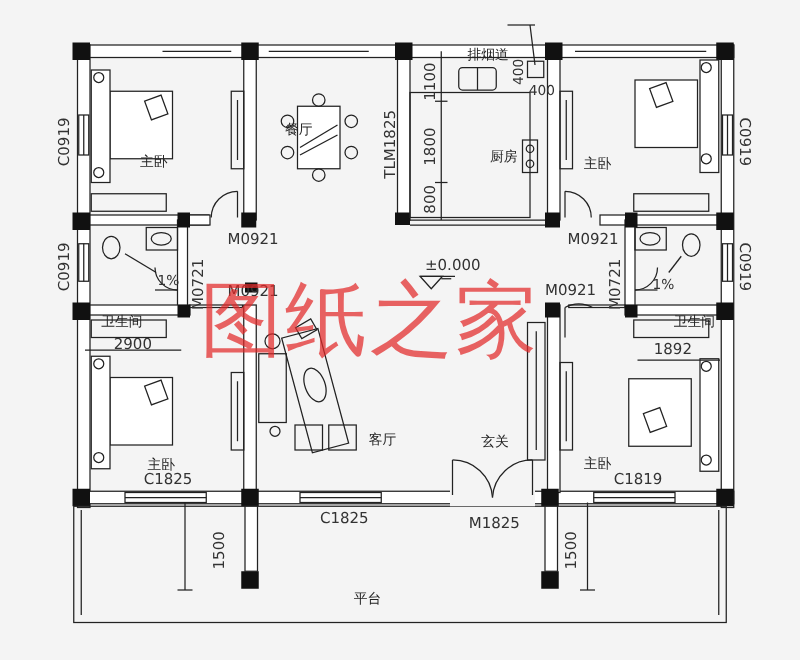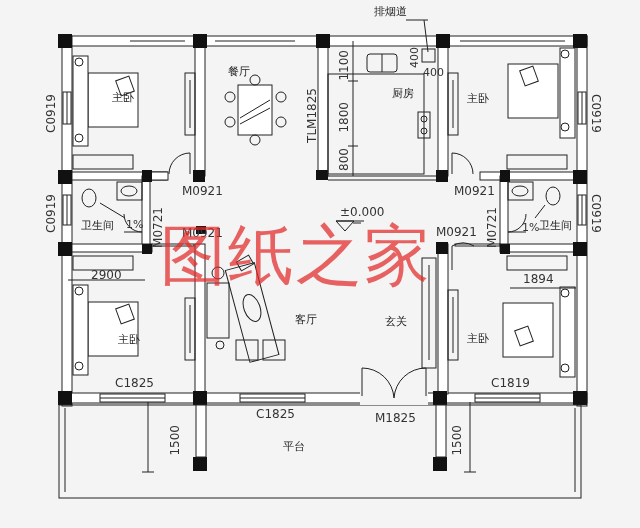--- a/index.html
+++ b/index.html
@@ -1,20 +1,20 @@
 <!DOCTYPE html>
 <html><head>
 <meta charset="utf-8">
 <style>
   html,body{margin:0;padding:0;background:#f4f4f4;}
   body{width:640px;height:528px;position:relative;overflow:hidden;font-family:"DejaVu Sans",sans-serif;}
   #plan{position:absolute;left:0;top:0;width:640px;height:528px;}
   .lbl{position:absolute;font-size:12px;color:#333;white-space:nowrap;line-height:1;}
   .lbl-s{font-size:11px;}
-  .lbl-cn{font-size:11px;color:#222;}
+  .lbl-cn{font-size:11px;color:#222;margin-top:32px;}
   .vert{writing-mode:vertical-rl;transform:rotate(180deg);}
   .vert-r{writing-mode:vertical-rl;}
   .wm{position:absolute;color:rgba(226,40,40,0.72);font-family:Liberation Mono, monospace;font-size:66px;letter-spacing:2px;white-space:nowrap;line-height:1;}
 </style>
 </head>
 <body>
 
 <svg id="plan" viewBox="0 0 640 528" xmlns="http://www.w3.org/2000/svg">
   <g stroke="#222" stroke-width="1" fill="none">
 
@@ -254,20 +254,20 @@
 <div class="lbl" style="left:115px;top:377px">C1825</div>
 <div class="lbl" style="left:256px;top:408px">C1825</div>
 <div class="lbl" style="left:491px;top:377px">C1819</div>
 
 <div class="lbl vert" style="left:338px;top:50px">1100</div>
 <div class="lbl vert" style="left:338px;top:102px">1800</div>
 <div class="lbl vert" style="left:338px;top:148px">800</div>
 <div class="lbl lbl-s vert" style="left:409px;top:47px">400</div>
 <div class="lbl lbl-s" style="left:423px;top:67px">400</div>
 <div class="lbl" style="left:91px;top:269px">2900</div>
-<div class="lbl" style="left:523px;top:273px">1894</div>
+<div class="lbl" style="left:523px;top:273px">1892</div>
 <div class="lbl vert" style="left:169px;top:425px">1500</div>
 <div class="lbl vert" style="left:451px;top:425px">1500</div>
 
 <div class="lbl lbl-s" style="left:126px;top:219px">1%</div>
 <div class="lbl lbl-s" style="left:522px;top:222px">1%</div>
 
 <div class="wm" style="left:160px;top:228px">图纸之家</div>
 
 </body></html>

